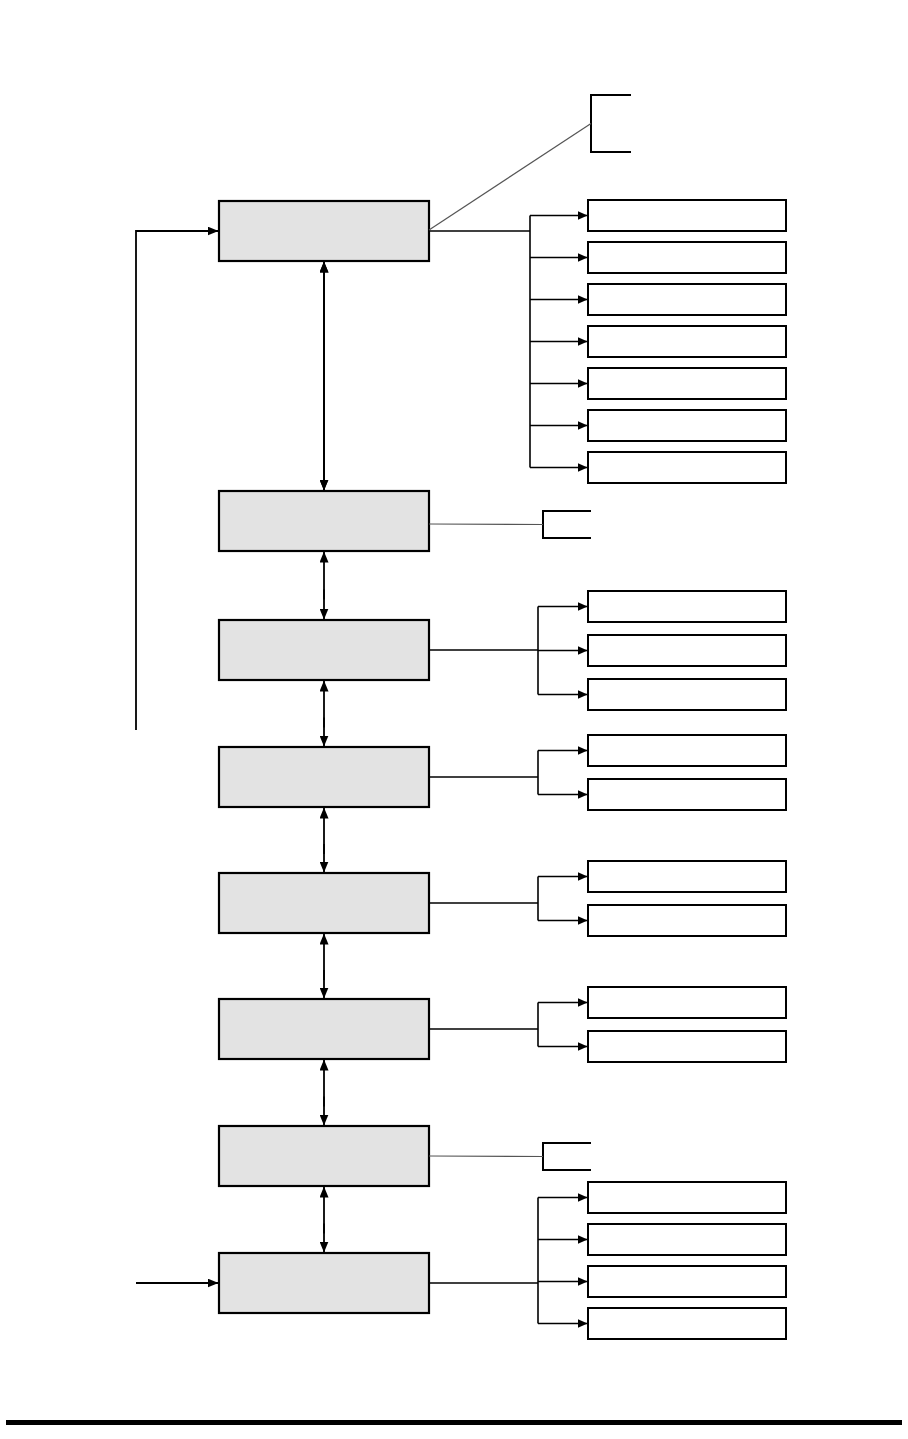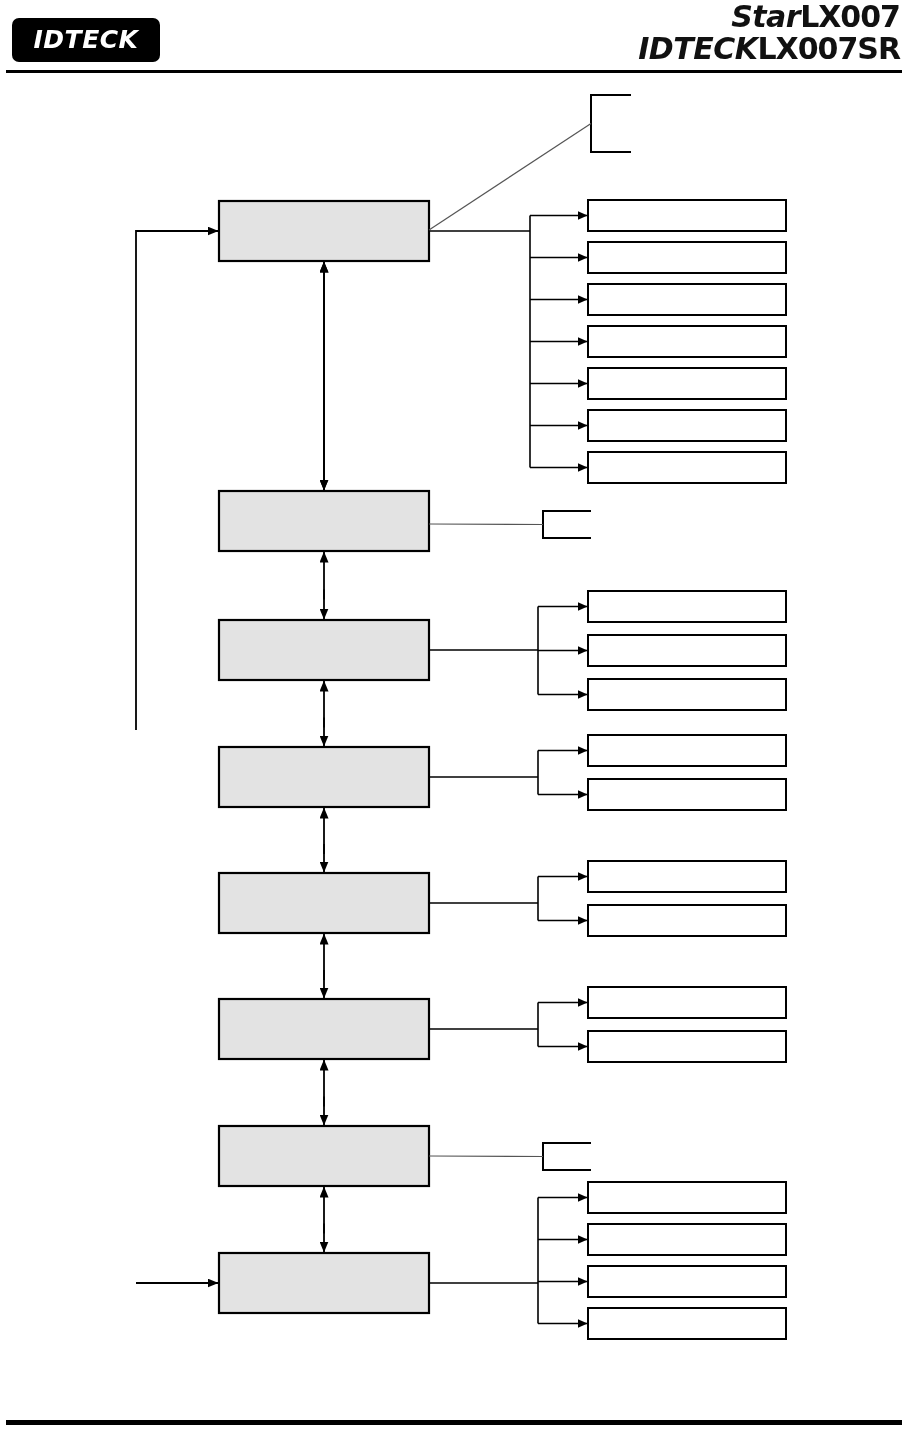--- a/index.html
+++ b/index.html
@@ -90,37 +90,20 @@
     left: 0; top: 78px;
     width: 908px; height: 1342px;
   }
   #diagram svg { display: block; }
 </style>
 </head>
 <body>
 
 <div id="page">
 
-  <div id="header">
-
-    <div id="logo-badge">
-      <div id="logo-text">IDTECK</div>
-    </div>
-
-    <div id="brand-block">
-      <span class="brand-line" id="brand-line-1">
-        <span class="skew">Star</span><span class="model">LX007</span>
-      </span>
-      <span class="brand-line" id="brand-line-2">
-        <span class="skew">IDTECK</span><span class="model">LX007SR</span>
-      </span>
-    </div>
-
-    <div id="header-rule"></div>
-  </div>
 
   <div id="diagram">
     <svg width="908" height="1342" viewBox="0 0 908 1342" xmlns="http://www.w3.org/2000/svg">
       <defs>
         <marker id="arrowhead" markerWidth="11" markerHeight="9" refX="10.5" refY="4.5" orient="auto" markerUnits="userSpaceOnUse">
           <path d="M0,0 L11,4.5 L0,9 z" fill="#000000"></path>
         </marker>
         <marker id="arrowhead-sm" markerWidth="10" markerHeight="10" refX="9.5" refY="5" orient="auto" markerUnits="userSpaceOnUse">
           <path d="M0,0.5 L10,5 L0,9.5 z" fill="#000000"></path>
         </marker>

